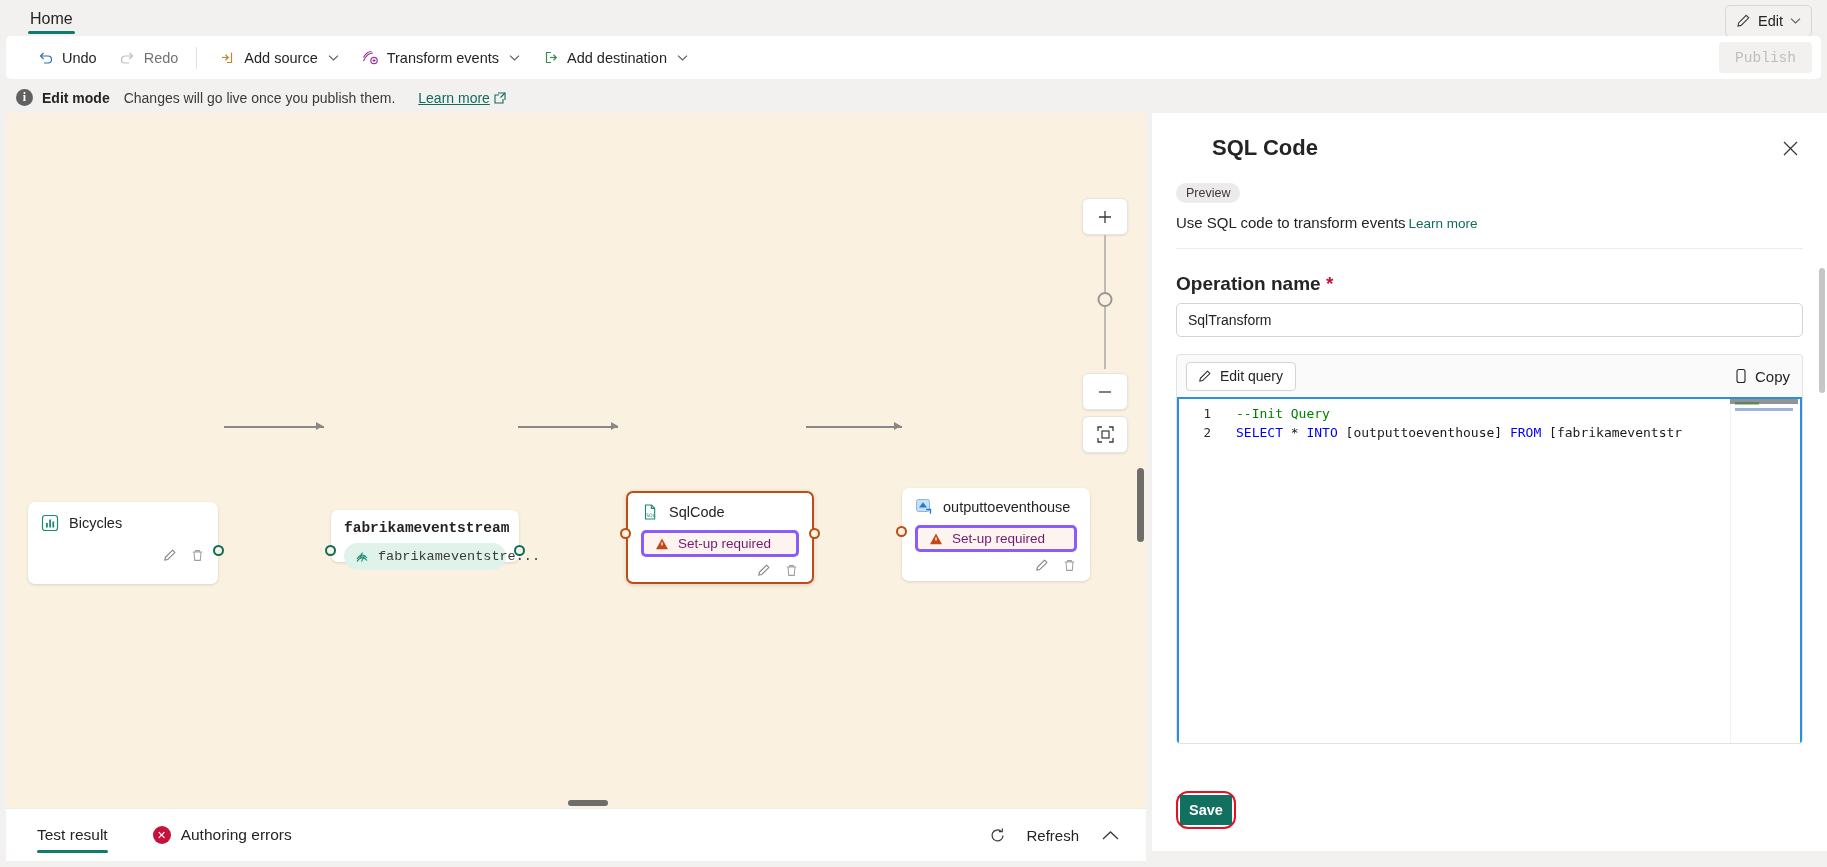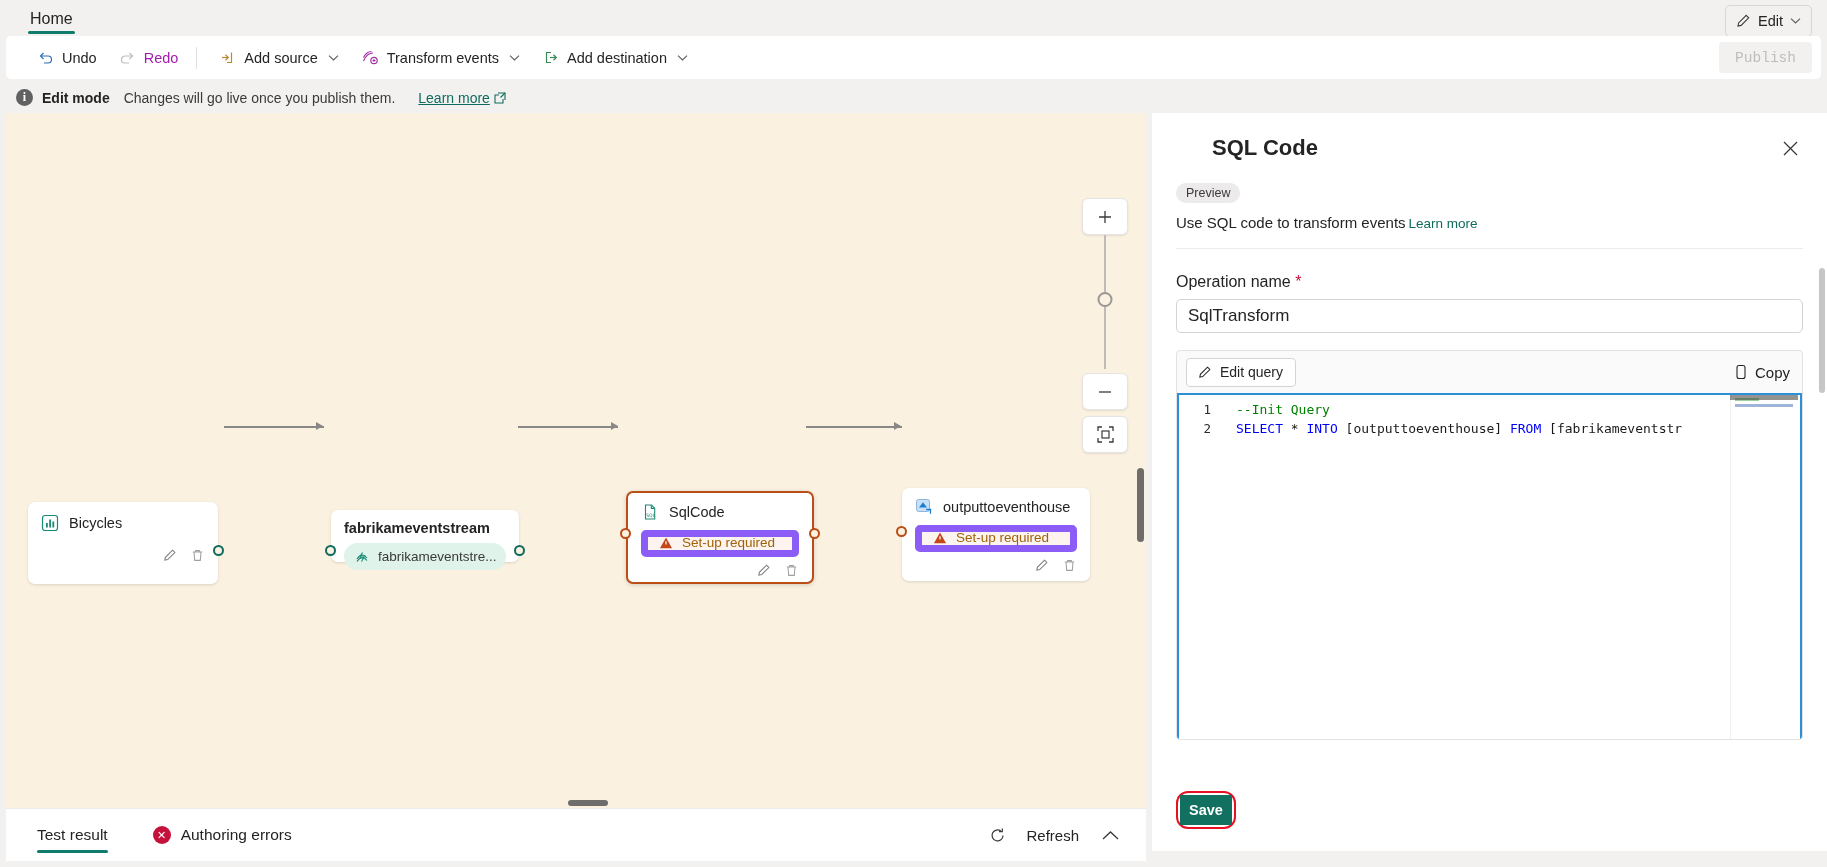--- a/index.html
+++ b/index.html
@@ -43,21 +43,21 @@
     background: #ffffff; border-radius: 5px;
     display: flex; align-items: center;
   }
   .cmd {
     display: flex; align-items: center; gap: 8px;
     height: 31px; padding: 0 9px; margin-left: 4px;
     border-radius: 4px; font-size: 14.5px; color: #242424;
     cursor: pointer; white-space: nowrap;
   }
   .cmd:first-child { margin-left: 22px; }
-  .cmd.disabled { color: #a21caf; cursor: default; }
+  .cmd.disabled { color: #737373; cursor: default; }
   .cmd .chev { font-size: 10px; color: #5c5c5c; margin-left: 2px; }
   .cmdsep { width: 1px; height: 22px; background: #e2e0de; margin: 0 9px; }
   .publish-btn {
     position: absolute; right: 9px; top: 6px;
     height: 31px; padding: 0 16px;
     display: flex; align-items: center;
     background: #f2f1f0; border-radius: 4px;
     color: #bdbdbd; font-size: 14.5px; cursor: default; font-family: Liberation Mono, monospace;
   }
 
@@ -96,21 +96,21 @@
   .node-title {
     display: flex; align-items: center; gap: 10px;
     padding: 12px 13px 0 13px; font-size: 14.5px; color: #242424;
   }
   .node-title.bold { font-weight: 700; }
   .node-badge {
     margin: 9px 13px 0 13px; height: 27px;
     display: flex; align-items: center; gap: 9px;
     padding: 0 11px; border-radius: 5px; font-size: 13.5px;
   }
-  .badge-warn { background: #fdf3ef; border: 7px solid #8b5cf6; color: #a16207; align-items: flex-end; }
+  .badge-warn { background: #fdf3ef; border: 3px solid #8b5cf6; color: #701a75; }
   .badge-green { background: #dff3ea; color: #3b3a39; border-radius: 14px; }
   .node-actions {
     display: flex; justify-content: flex-end; gap: 13px;
     padding: 6px 13px 9px 13px;
   }
   .node-actions span { cursor: pointer; opacity: .8; }
   .port {
     position: absolute; width: 11px; height: 11px; border-radius: 50%;
     background: #faf1e0; border: 2px solid #0f6c5d;
   }
@@ -188,27 +188,27 @@
   }
   .pill {
     display: inline-block; margin-top: 22px; padding: 3px 10px;
     background: #eceaea; border-radius: 11px; font-size: 12.5px; color: #3b3a39;
   }
   .panel-sub { margin-top: 11px; font-size: 15px; color: #242424; }
   .panel-sub .lm { color: #0f6c5d; font-size: 13.5px; cursor: pointer; margin-left: 3px; }
   .panel-div { margin-top: 17px; height: 1px; background: #ececec; }
 
   .field-label {
-    margin: 24px 24px 0 24px; font-size: 16px; font-weight: 400; color: #242424;
+    margin: 24px 24px 0 24px; font-size: 19px; font-weight: 700; color: #242424;
   }
   .req { color: #c4123d; }
   .field-input {
     margin: 8px 24px 0 24px; height: 34px; border: 1px solid #d6d4d2;
     border-radius: 5px; display: flex; align-items: center;
-    padding: 0 11px; font-size: 17px; color: #242424; cursor: text;
+    padding: 0 11px; font-size: 14px; color: #242424; cursor: text;
   }
 
   .editor-wrap {
     margin: 17px 24px 0 24px; height: 390px;
     border: 1px solid #e4e2e0; border-radius: 4px; background: #fafafa;
     position: relative; overflow: hidden;
   }
   .editor-toolbar {
     height: 42px; display: flex; align-items: center;
     padding: 0 12px 0 9px;
@@ -410,21 +410,21 @@
         </span>
         <span>
           <svg width="15" height="15" viewBox="0 0 16 16">
               <path d="M3 4.2h10M6 4.2V2.8h4v1.4M4.3 4.2l.7 9h6l.7-9" fill="none" stroke="#8a8886" stroke-width="1.1"></path>
             </svg>
         </span>
       </div>
       <div class="port" style="right:-6px; top:43px;"></div>
     </div>
 
-    <div class="node" style="left:325px; top:397px; width:188px; height:52px;">
+    <div class="node" style="left:325px; top:397px; width:188px; height:52px;font-family:Liberation Mono, monospace;">
       <div class="node-title bold" style="padding-top:10px;">
         <span>fabrikameventstream</span>
       </div>
       <div class="node-badge badge-green" style="margin-top:7px;">
         <span>
           <svg width="14" height="14" viewBox="0 0 14 14">
               <path d="M2 9c3-5 7-5 10-1" fill="none" stroke="#1a8a74" stroke-width="1.1"></path>
               <path d="M2 11.5c3-5 7-5 10-1" fill="none" stroke="#1a8a74" stroke-width="1.1"></path>
               <path d="M7.5 2.5L5 7h4l-2.5 4.5" fill="none" stroke="#1a8a74" stroke-width="1.1"></path>
             </svg>

